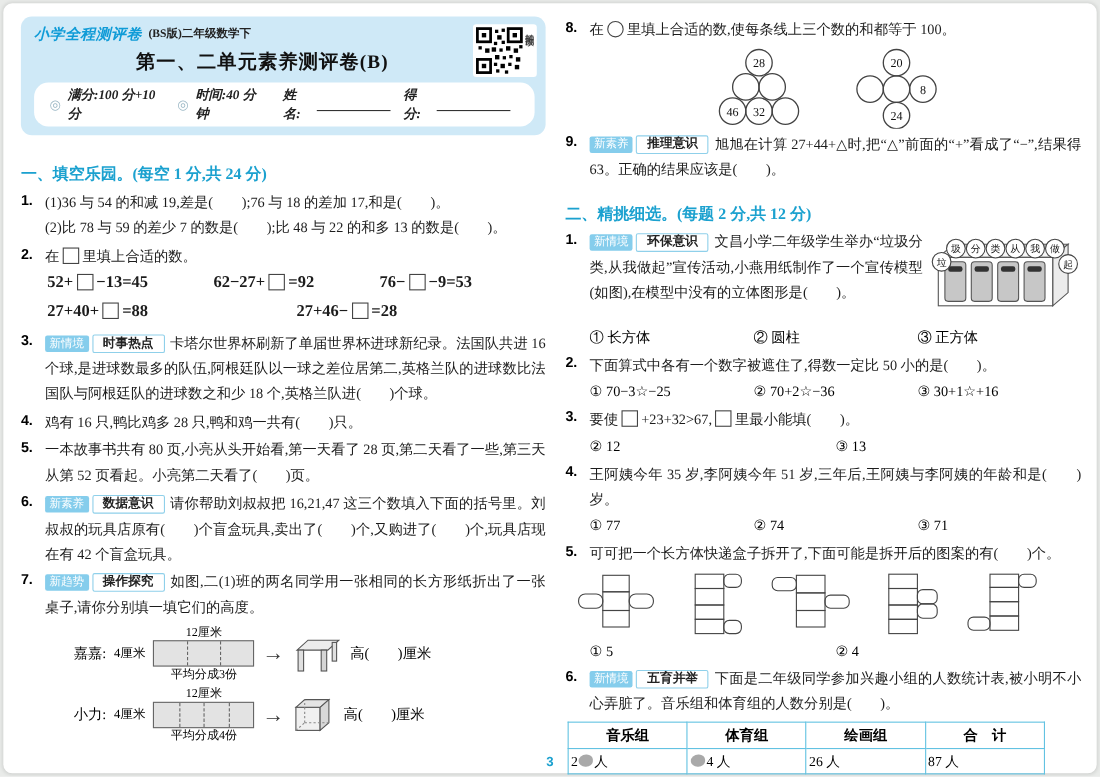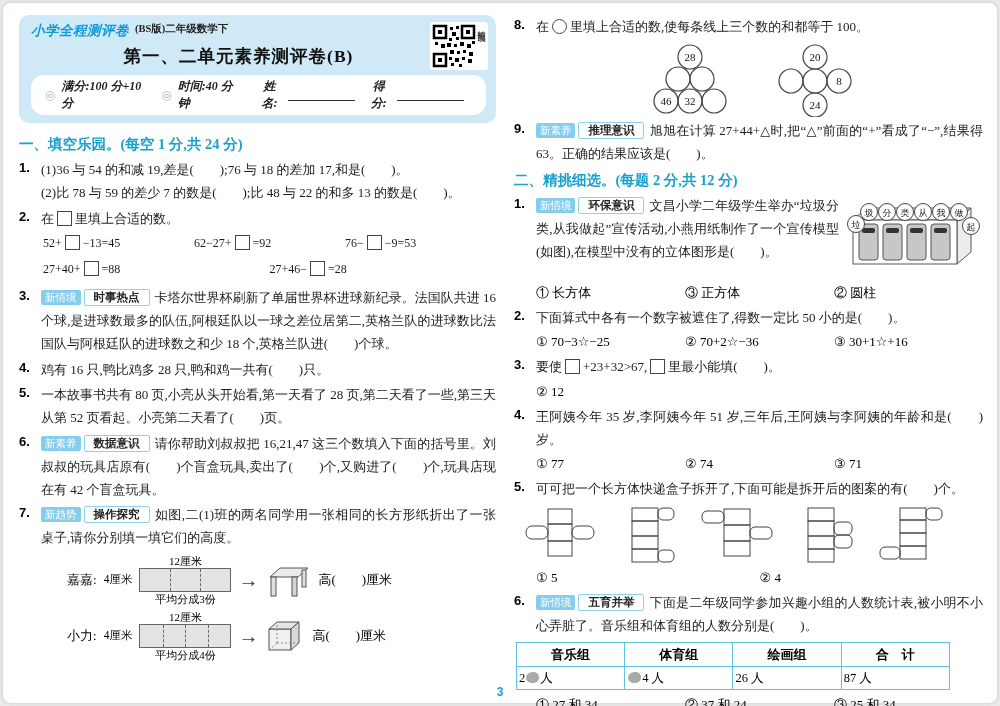--- a/index.html
+++ b/index.html
@@ -4,45 +4,45 @@
 <style>
   * { margin:0; padding:0; box-sizing:border-box; }
   html,body { width:1000px; height:706px; background:#e9ebe9; font-family:"Liberation Serif","DejaVu Serif",serif; }
   .page { position:relative; width:994px; height:700px; margin:3px auto; background:#fff; border-radius:8px;
           box-shadow:0 0 4px rgba(0,0,0,.15); padding:12px 14px 18px 16px; display:flex; gap:18px; }
   .col { width:470px; display:flex; flex-direction:column; }
   .col.left { width:478px; }
 
   
   .hdr { position:relative; background:#cfe9f7; border-radius:10px; padding:7px 10px 8px 12px; margin-bottom:8px; }
-  .brand-row { display:flex; align-items:flex-start; gap:6px; }
+  .brand-row { display:flex; align-items:center; gap:6px; }
   .brand { font-family:"Liberation Sans","DejaVu Sans",sans-serif; font-weight:bold; font-style:italic; color:#0f9bd7; font-size:13.5px; letter-spacing:.5px;}
   .brand-sub { font-size:10.5px; color:#222; font-weight:bold; }
   .paper-title { text-align:center; font-size:17.5px; font-weight:bold; color:#111; letter-spacing:1px; margin:4px 70px 7px 30px; }
   .hdr-meta { background:#fff; border-radius:13px; padding:3px 14px; display:flex; align-items:center; font-size:12px; color:#222; gap:4px; }
   .meta-bullet { color:#9db9c6; font-size:12px; margin-right:2px; }
   .meta-item { font-weight:bold; font-style:italic; margin-right:14px; }
-  .meta-label { font-weight:bold; font-style:italic;text-align:center; }
+  .meta-label { font-weight:bold; font-style:italic; }
   .blank-line { display:inline-block; width:78px; border-bottom:1px solid #333; height:12px; margin:0 8px 0 2px; }
   .qr-wrap { position:absolute; top:7px; right:8px; background:#fff; padding:2px; border-radius:3px; display:flex; }
   .qr-label { writing-mode:vertical-rl; font-size:8.5px; color:#333; line-height:9px; margin-left:1px; letter-spacing:1px;}
 
   
-  .sec-head { color:#1ba1cf; font-weight:bold; font-size:14.5px; margin:4px 0 4px 0; }
+  .sec-head { color:#1ba1cf; font-weight:bold; font-size:14.5px; margin:18px 0 4px 0; }
   .prob { display:flex; margin-bottom:2.5px; }
   .pno { width:22px; flex:none; font-weight:bold; font-family:"Liberation Sans","DejaVu Sans",sans-serif; font-size:13px; padding-top:2px; }
   .pbody { flex:1; font-size:13px; line-height:23px; text-align:justify; color:#1c1c1c; }
   .tag1 { display:inline-block; background:#85cdec; color:#fff; font-size:10.5px; line-height:15px; padding:0 4px; border-radius:2px;
           font-family:"Liberation Sans","DejaVu Sans",sans-serif; margin-right:3px; vertical-align:1px;}
   .tag2 { display:inline-block; border:1px solid #8fd0ea; color:#222; font-size:11.5px; line-height:15px; padding:0 9px; border-radius:2px;
           font-weight:bold; font-family:"Liberation Sans","DejaVu Sans",sans-serif; margin-right:5px; vertical-align:1px;}
   .fbox { display:inline-block; width:15px; height:15px; border:1px solid #444; vertical-align:-3px; margin:0 3px; background:#fff;}
   .fcircle { display:inline-block; width:15px; height:15px; border:1px solid #444; border-radius:50%; vertical-align:-3px; margin:0 3px;}
   .eq-row { display:flex; margin:2px 0 3px 2px; }
-  .eq { flex:1; font-size:12px; }
+  .eq { flex:1; font-size:15px;font-weight:bold; }
   .opts { display:flex; margin:0 0 2px 22px; font-size:13px; line-height:22px;}
   .opts span { flex:1; }
 
   
   .fold-row { display:flex; align-items:center; gap:7px; margin:2px 0 2px 48px; }
   .fold-who { font-size:13px; }
   .fold-dim { font-size:11.5px; }
   .strip-wrap { display:flex; flex-direction:column; align-items:center; }
   .strip-top, .strip-bottom { font-size:11px; line-height:14px; }
   .strip { position:relative; width:92px; height:24px; background:#e3e3e3; border:1px solid #666; }
@@ -311,42 +311,43 @@
               <text x="11" y="31.5" font-size="9" text-anchor="middle" fill="#111">垃</text>
               <text x="126" y="33.5" font-size="9" text-anchor="middle" fill="#111">起</text>
             </g>
           </svg>
         </span>
         <span class="tag1">新情境</span><span class="tag2">环保意识</span><span>文昌小学二年级学生举办“垃圾分类,从我做起”宣传活动,小燕用纸制作了一个宣传模型(如图),在模型中没有的立体图形是(　　)。</span>
       </div>
     </div>
     <div class="opts">
       <span>① 长方体</span>
+      <span>② 圆柱</span>
       <span>③ 正方体</span>
-      <span>② 圆柱</span>
     </div>
 
     <div class="prob">
       <span class="pno">2.</span>
       <div class="pbody">下面算式中各有一个数字被遮住了,得数一定比 50 小的是(　　)。</div>
     </div>
     <div class="opts">
       <span>① 70−3☆−25</span>
       <span>② 70+2☆−36</span>
       <span>③ 30+1☆+16</span>
     </div>
 
     <div class="prob">
       <span class="pno">3.</span>
       <div class="pbody">
         <span>要使</span><span class="fbox"></span><span>+23+32&gt;67,</span><span class="fbox"></span><span>里最小能填(　　)。</span>
       </div>
     </div>
     <div class="opts">
       <span>② 12</span>
+      <span>③ 13</span>
     </div>
 
     <div class="prob">
       <span class="pno">4.</span>
       <div class="pbody">王阿姨今年 35 岁,李阿姨今年 51 岁,三年后,王阿姨与李阿姨的年龄和是(　　)岁。</div>
     </div>
     <div class="opts">
       <span>① 77</span>
       <span>② 74</span>
       <span>③ 71</span>

